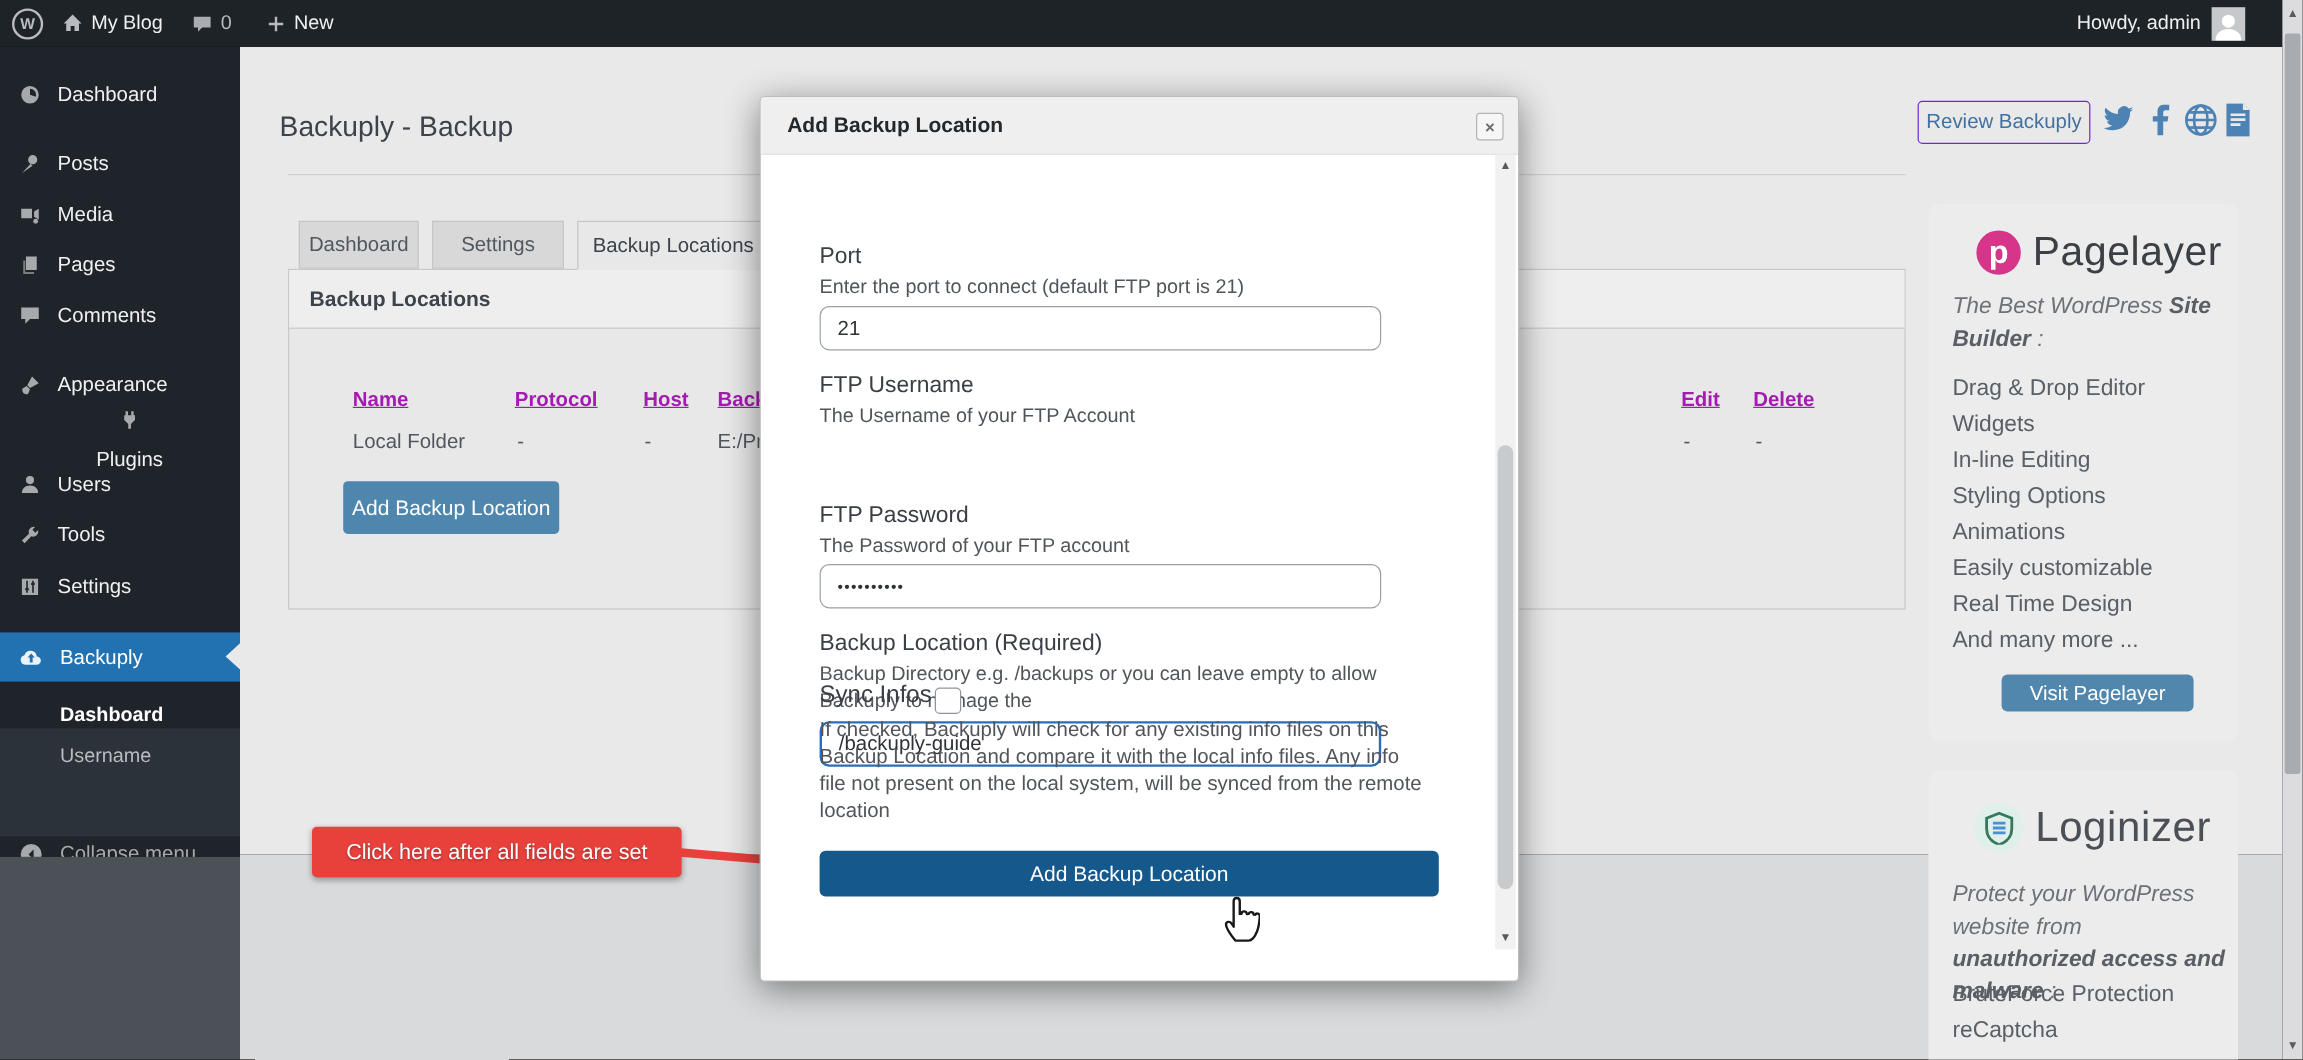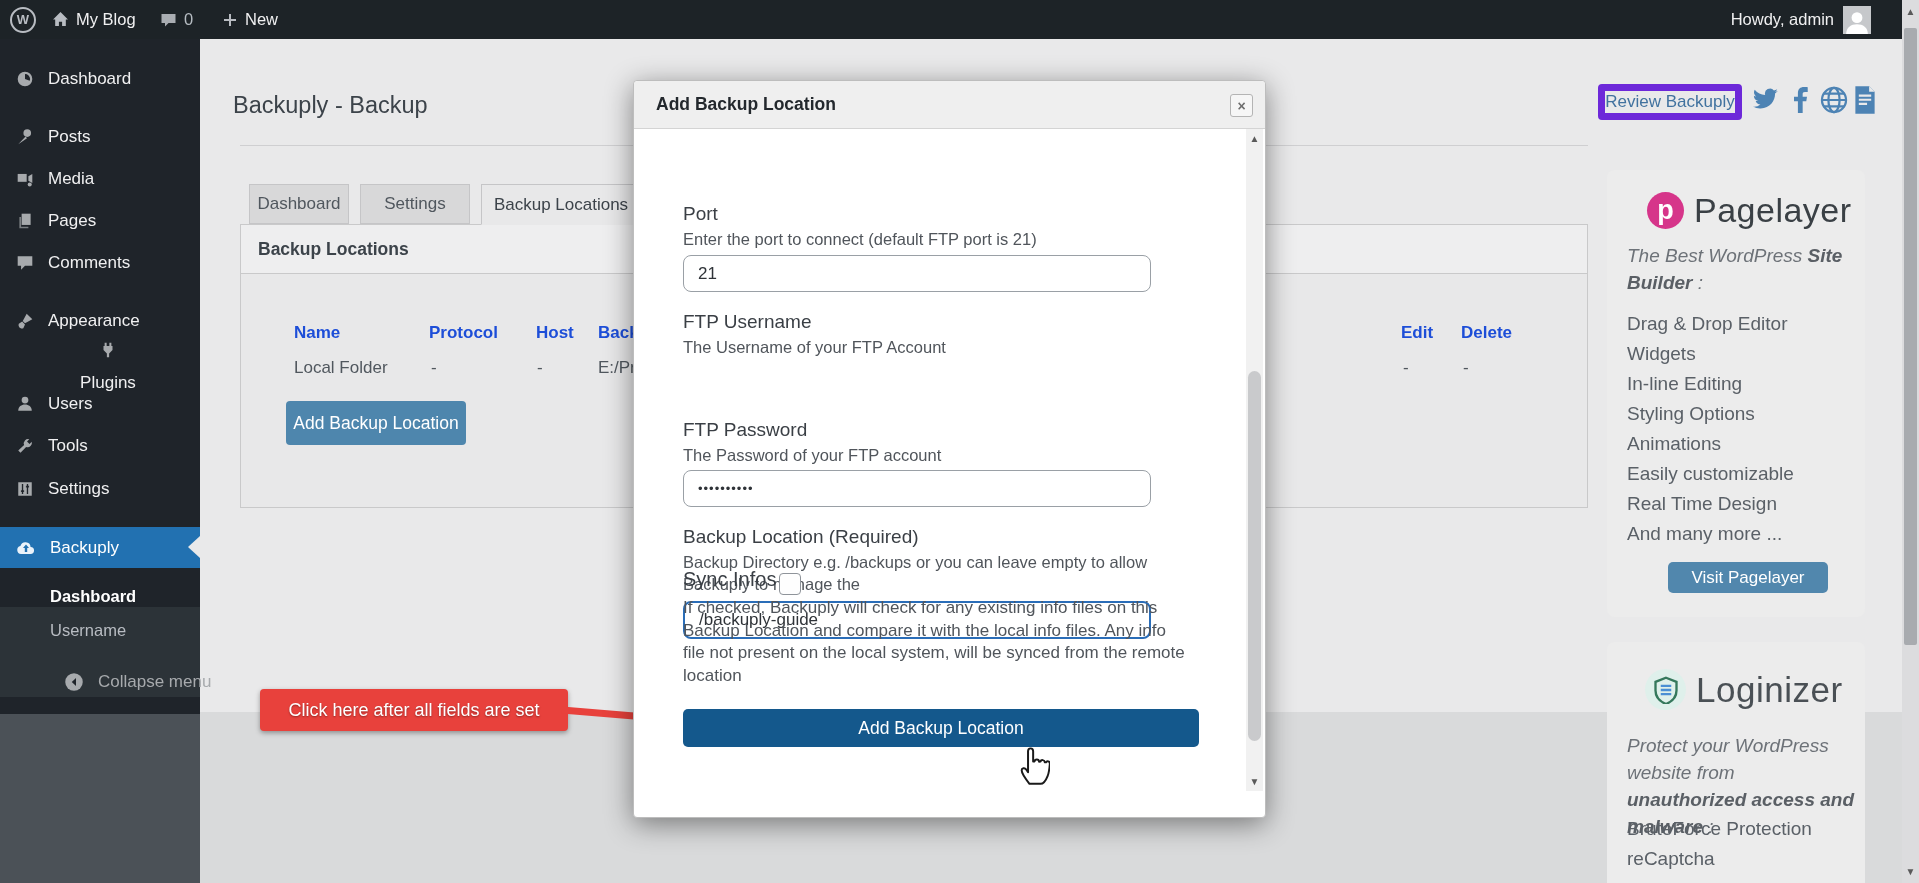--- a/index.html
+++ b/index.html
@@ -21,29 +21,29 @@
   .mi-active{background:#2271b1;color:#fff;}
   .notch{position:absolute;left:188px;top:536px;width:0;height:0;border-top:11px solid transparent;border-bottom:11px solid transparent;border-right:12px solid #e9e9ea;z-index:21;}
   .submenu-bg{position:absolute;left:0;top:568px;width:200px;height:90px;background:#2c3338;}
   .smi{position:absolute;left:0;width:200px;height:32px;display:flex;align-items:center;padding-left:50px;box-sizing:border-box;font-size:16.5px;color:#b8bcc2;cursor:pointer;}
   .smi-active{color:#fff;font-weight:bold;}
   
   .content-bg{left:200px;top:39px;width:1702px;height:673px;background:#e9e9ea;z-index:1;}
   .below-bg{left:200px;top:712px;width:1702px;height:171px;background:#d9dadb;z-index:1;}
   .page-title{left:233px;top:92px;font-size:23.5px;color:#3c434a;z-index:2;}
   .hr{left:240px;top:145px;width:1348px;height:1px;background:#cfcfd1;z-index:2;}
-  .review-btn{left:1598px;top:84px;width:144px;height:36px;border:7px solid #6d28d9;border-radius:4px;color:#41729f;font-size:17px;display:flex;align-items:center;justify-content:center;z-index:2;cursor:pointer;box-sizing:border-box;}
+  .review-btn{left:1598px;top:84px;width:144px;height:36px;border:1px solid #6d28d9;border-radius:4px;color:#41729f;font-size:17px;display:flex;align-items:center;justify-content:center;z-index:2;cursor:pointer;box-sizing:border-box;}
   .soc{z-index:2;cursor:pointer;}
   
   .tab{position:absolute;top:184px;height:40px;display:flex;align-items:center;justify-content:center;border:1px solid #c5c5c7;background:#d8d8d9;color:#50575e;font-size:17px;z-index:2;cursor:pointer;box-sizing:border-box;}
   .tab-active{background:#e8e8e9;color:#3c434a;border-bottom:1px solid #e8e8e9;height:41px;z-index:3;}
   
   .panel{left:240px;top:224px;width:1348px;height:284px;background:#e8e8e9;border:1px solid #c9c9ca;box-sizing:border-box;z-index:2;}
   .panel-head{position:absolute;left:0;top:0;width:100%;height:49px;background:#eeeeef;border-bottom:1px solid #c9c9ca;display:flex;align-items:center;padding-left:17px;box-sizing:border-box;font-size:17.5px;font-weight:600;color:#3c434a;}
-  .th{position:absolute;top:98px;font-size:17px;font-weight:bold;color:#1d4ed8;white-space:nowrap;}
+  .th{position:absolute;top:98px;font-size:17px;font-weight:bold;color:#a21caf;white-space:nowrap;text-decoration:underline;}
   .td{position:absolute;top:133px;font-size:17px;color:#50575e;white-space:nowrap;}
   .add-loc-btn{position:absolute;left:45px;top:176px;width:180px;height:44px;background:#4e86ad;border-radius:4px;color:#fff;font-size:17.5px;display:flex;align-items:center;justify-content:center;cursor:pointer;}
   
   .callout{left:260px;top:689px;width:308px;height:42px;background:#e8413c;border-radius:4px;box-shadow:0 2px 5px rgba(0,0,0,.35);color:#fff;font-size:18px;display:flex;align-items:center;justify-content:center;z-index:40;text-shadow:0 1px 2px rgba(0,0,0,.4);}
   .arrow-svg{left:560px;top:696px;z-index:40;}
   
   .modal{left:633px;top:80px;width:633px;height:738px;background:#fff;border:1px solid #bdbdbd;border-radius:4px;box-shadow:0 6px 28px rgba(0,0,0,.45);z-index:50;box-sizing:border-box;}
   .modal-head{position:absolute;left:0;top:0;width:100%;height:48px;background:#efefef;border-bottom:1px solid #d4d4d4;border-radius:4px 4px 0 0;display:flex;align-items:center;padding-left:22px;box-sizing:border-box;font-size:17.5px;font-weight:bold;color:#23282d;}
   .modal-close{position:absolute;right:12px;top:13px;width:23px;height:23px;background:#f6f6f6;border:1px solid #b4b4b4;border-radius:3px;display:flex;align-items:center;justify-content:center;font-size:14px;font-weight:bold;color:#6e6e6e;cursor:pointer;box-sizing:border-box;}
   .f-label{position:absolute;left:49px;font-size:19px;color:#3a3f45;white-space:nowrap;}
@@ -195,21 +195,21 @@
       <span>Backuply</span>
     </div>
 
     <div class="smi smi-active" style="top:541px;">
       <span>Dashboard</span>
     </div>
     <div class="smi" style="top:575px;">
       <span>Username</span>
     </div>
 
-    <div class="mi" style="top:622px;color:#a7aaad;margin-left:48px;">
+    <div class="mi" style="top:652px;color:#a7aaad;">
       <svg width="20" height="20" viewBox="0 0 16 16">
           <circle cx="8" cy="8" r="7" fill="#a7aaad"></circle>
           <path fill="#1f242a" d="M9.6 4.8 6.2 8l3.4 3.2z"></path>
         </svg>
       <span>Collapse menu</span>
     </div>
   </div>
   <div class="notch"></div>
   <div class="abs side-below"></div>
 

